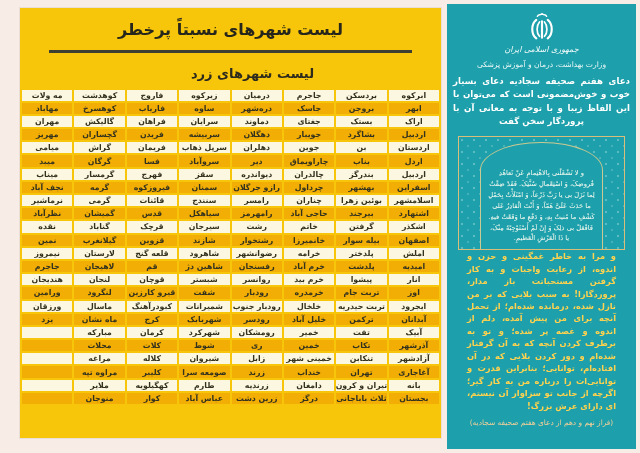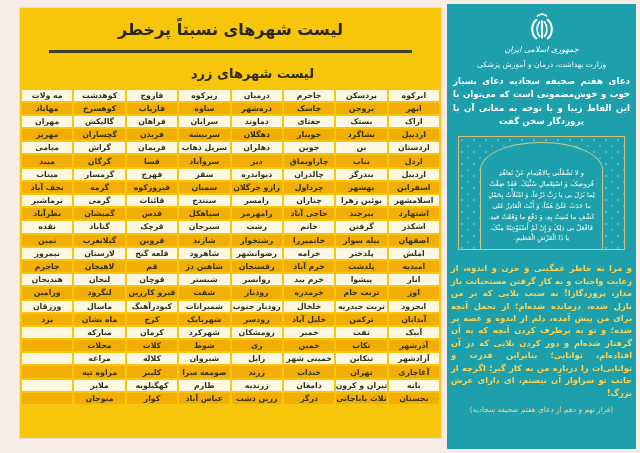--- a/index.html
+++ b/index.html
@@ -46,21 +46,21 @@
       radial-gradient(circle at 3px 3px, rgba(255,255,255,.28) 1px, transparent 1.6px),
       radial-gradient(circle at 9px 9px, rgba(255,255,255,.18) 1px, transparent 1.6px);
     background-size:12px 12px, 12px 12px;}
   .arch{position:absolute;left:13%;right:13%;top:5px;bottom:0;
     background:var(--teal);border:1px solid rgba(233,209,140,.85);border-bottom:none;
     border-radius:50% 50% 0 0 / 26% 26% 0 0;overflow:hidden;
     display:flex;align-items:flex-end;}
   .arabic{font-size:6.7px;color:#fdfdf4;line-height:1.62;direction:rtl;
     text-align:center;padding:4px 6px 5px;width:100%;}
   .translation{font-size:8.3px;font-weight:bold;color:var(--trans_yellow);line-height:1.5;
-    text-align:justify;padding:0 4px;margin-top:12px;direction:rtl;}
+    text-align:justify;padding:0 20px;margin-top:0;direction:rtl;}
   .source{font-size:7.4px;color:var(--source_peach);margin-top:6px;direction:rtl;}
 </style>
 </head>
 <body>
 
 <div class="page">
 
   <section class="left-panel" dir="rtl">
     <h1 class="panel-title">لیست شهرهای نسبتاً پرخطر</h1>
     <div class="divider"></div>

